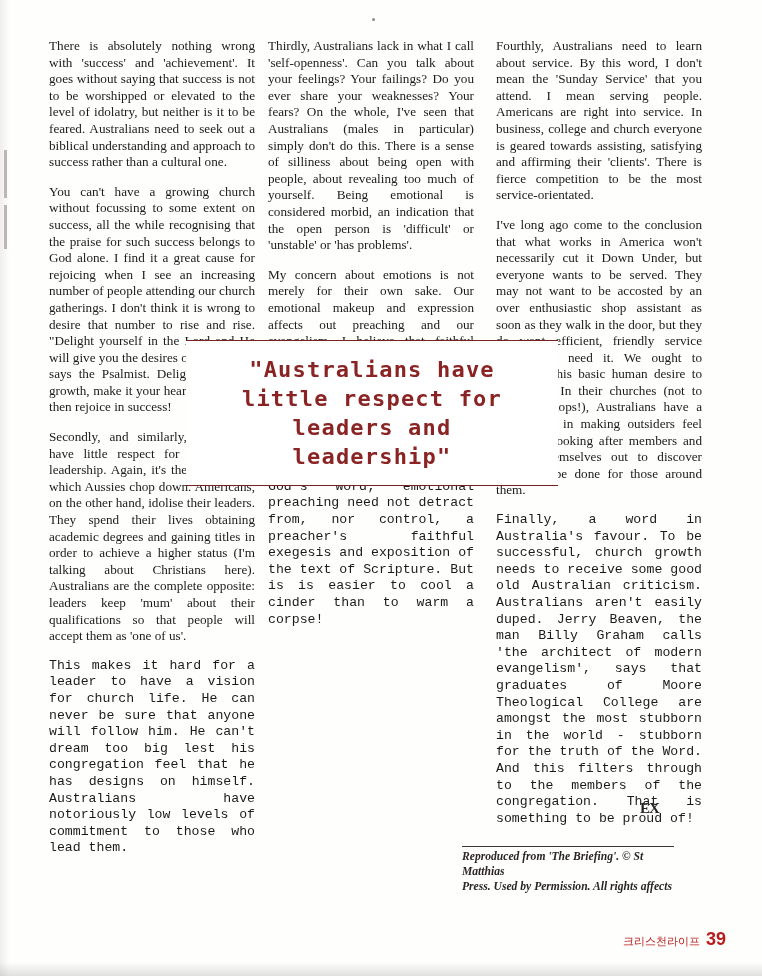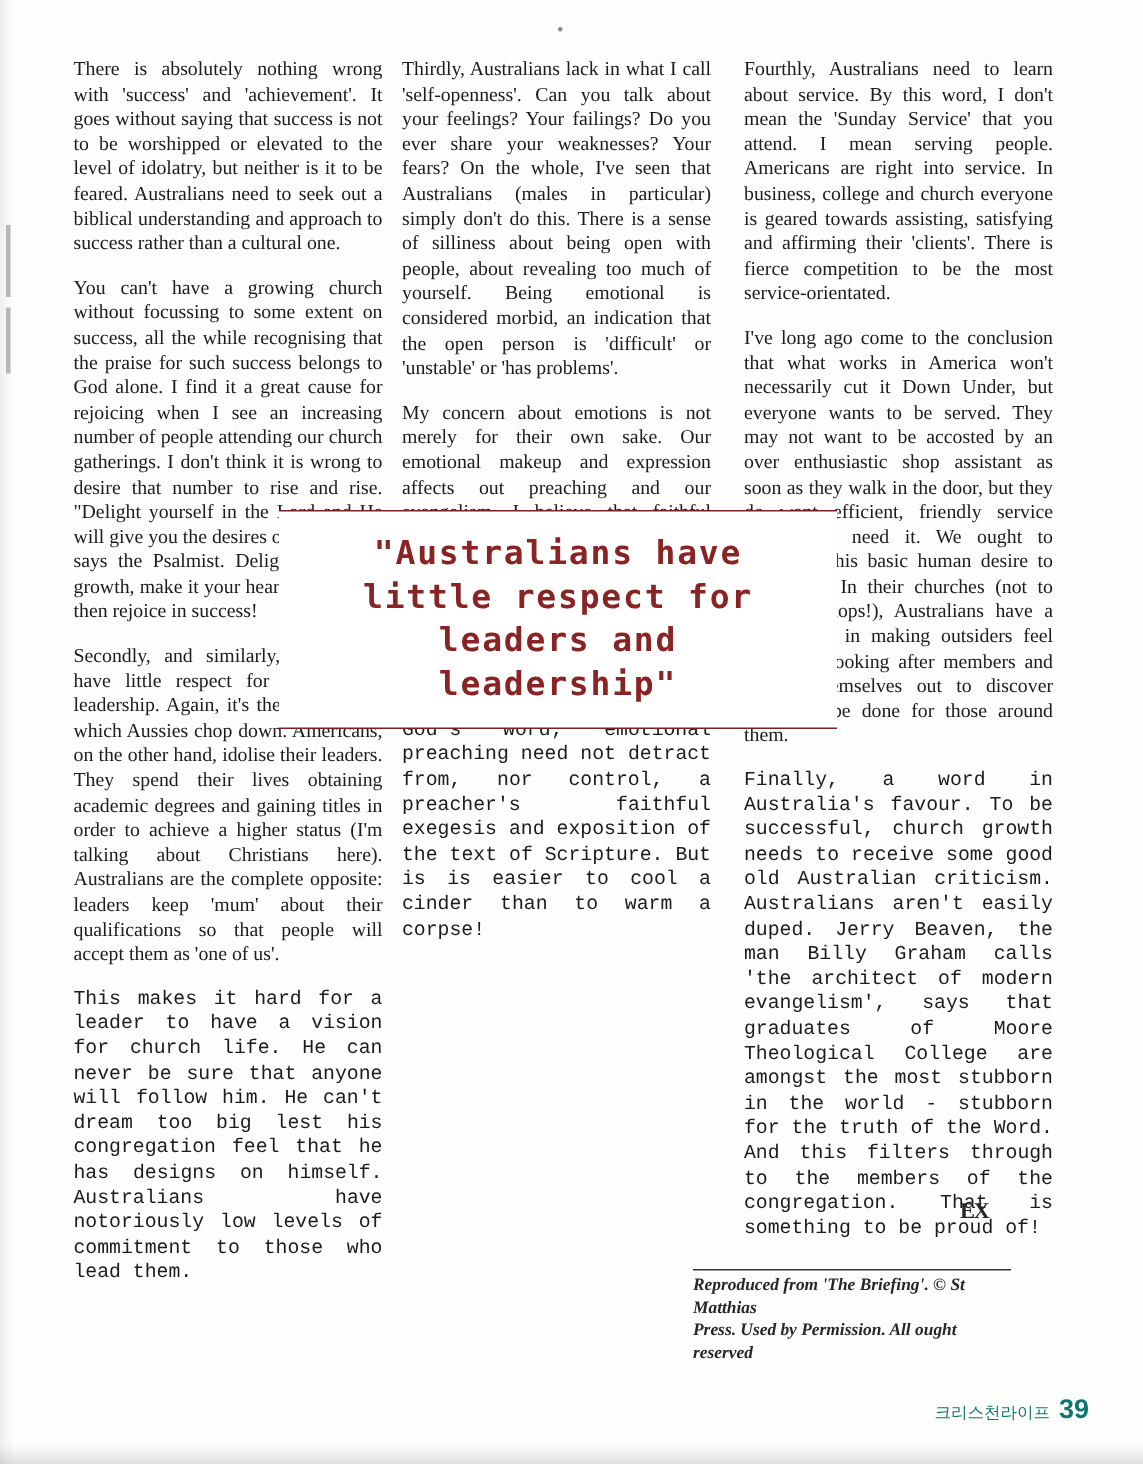--- a/index.html
+++ b/index.html
@@ -133,21 +133,21 @@
     color: #2a2526;
     letter-spacing: -1px;
   }
 
   
   .footer {
     position: absolute;
     right: 36px;
     bottom: 26px;
     font-size: 12.5px;
-    color: #0f766e;
+    color: #b91c1c;
     display: flex;
     align-items: baseline;
     gap: 6px;
   }
   .footer .korean {
     font-family: "DejaVu Sans", sans-serif;
     font-size: 11px;
   }
   .footer .pageno {
     font-family: "Liberation Sans", sans-serif;
@@ -194,21 +194,21 @@
 leaders and
 leadership"</p>
   </div>
 
   <div class="exmark">
     <span>EX</span>
   </div>
 
   <div class="attribution">
     <div>Reproduced from 'The Briefing'. © St Matthias</div>
-    <div>Press. Used by Permission. All ought reserved</div>
+    <div>Press. Used by Permission. All rights affects</div>
   </div>
 
   <div class="footer">
     <span class="korean">크리스천라이프</span>
     <span class="pageno">39</span>
   </div>
 
   <div class="bottom-shadow"></div>
 </div>
 

